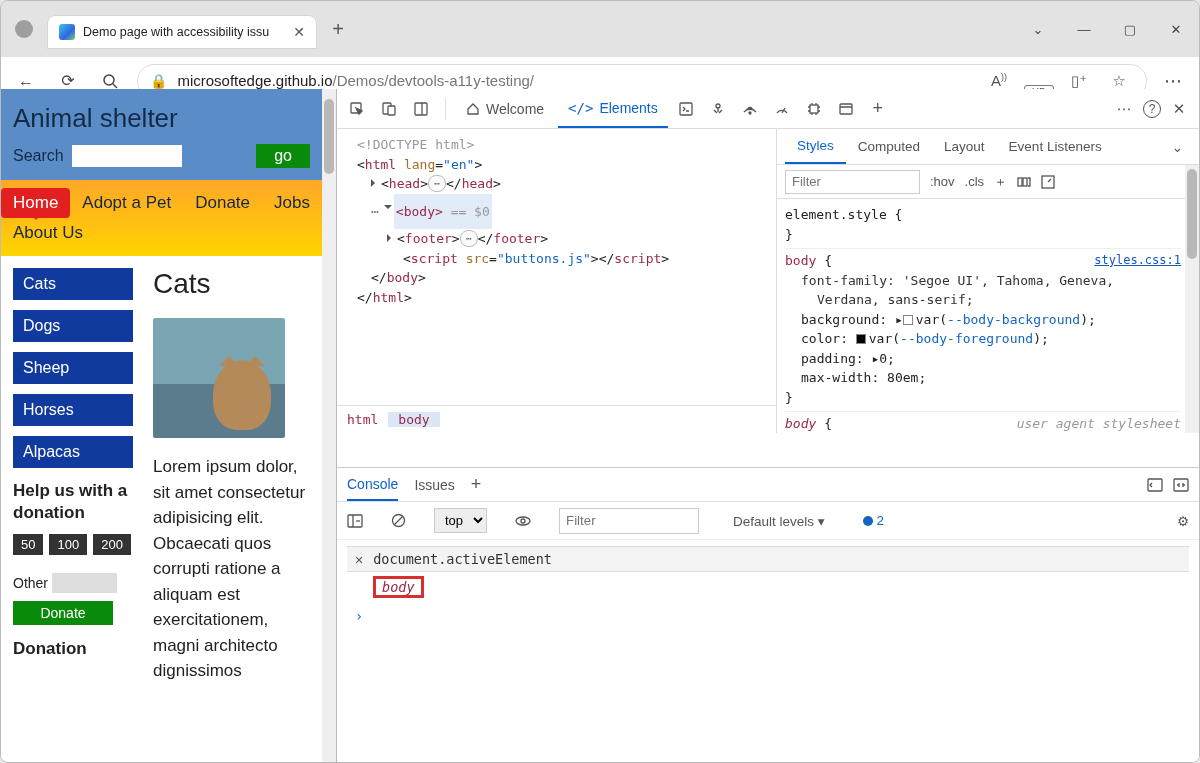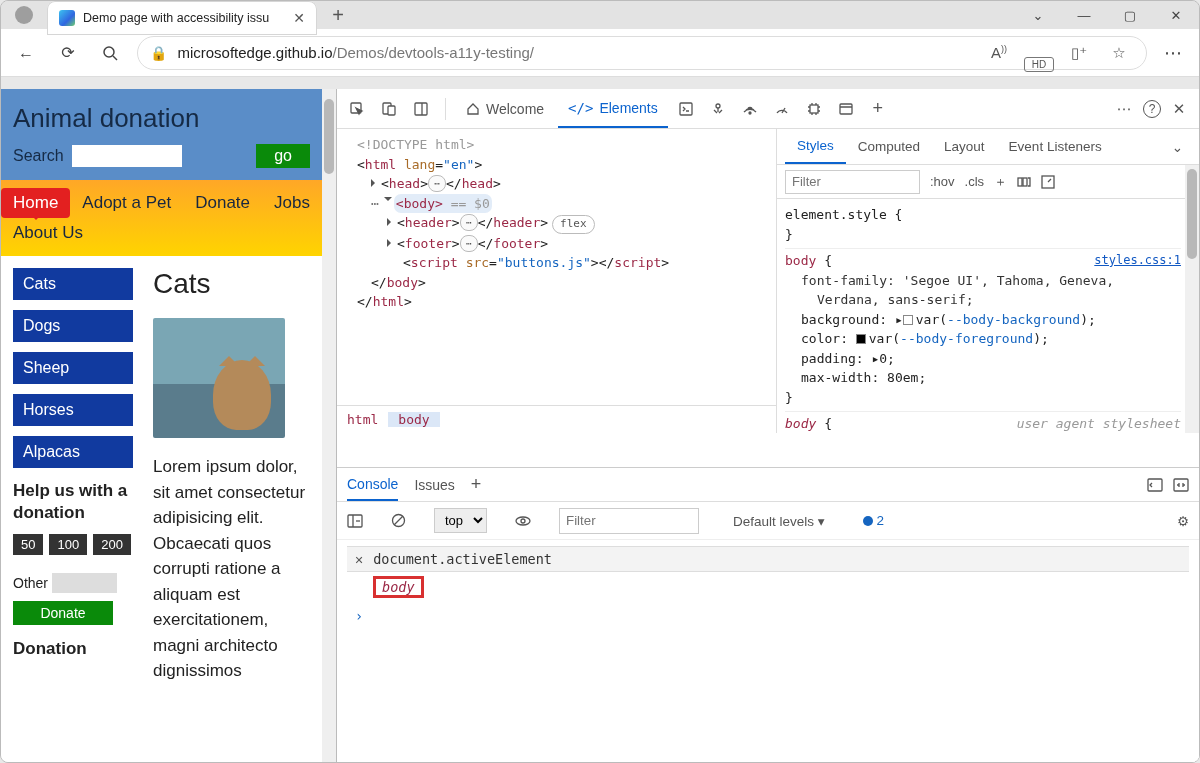--- a/index.html
+++ b/index.html
@@ -1,19 +1,19 @@
 <!DOCTYPE html>
 <html><head>
 <meta charset="utf-8">
 <style>
   * { box-sizing: border-box; }
   html, body { margin:0; padding:0; font-family: "Segoe UI", Tahoma, sans-serif; font-size:14px; color:#222; background:#e8e8e8; }
   .window { width:1200px; height:763px; background:#e8e8e8; border:1px solid #bbb; border-radius:8px; overflow:hidden; position:relative; }
   
-  .titlebar { height:28px; display:flex; align-items:center; background:#e3e3e3; }
+  .titlebar { height:56px; display:flex; align-items:center; background:#e3e3e3; }
   .profile { width:18px; height:18px; border-radius:50%; background:#9e9e9e; margin:0 14px; }
   .tab { height:34px; margin-top:6px; background:#fff; border-top-left-radius:8px; border-top-right-radius:8px; padding:0 10px 0 12px; display:flex; align-items:center; gap:8px; width:270px; box-shadow:0 0 0 1px #d6d6d6 inset; }
   .tab .favicon { width:16px; height:16px; border-radius:3px; background:linear-gradient(135deg,#3cc3f0,#3066e0 60%,#70d070); }
   .tab .title { flex:1; white-space:nowrap; overflow:hidden; text-overflow:ellipsis; font-size:12.5px; }
   .tab .close { width:16px; text-align:center; color:#555; cursor:pointer; }
   .newtab { margin-left:6px; font-size:20px; color:#555; width:30px; text-align:center; cursor:pointer; }
   .wincontrols { margin-left:auto; display:flex; }
   .wincontrols div { width:46px; height:40px; display:flex; align-items:center; justify-content:center; color:#444; cursor:pointer; font-size:13px; }
   .chev { font-size:15px; }
   
@@ -66,21 +66,21 @@
   .dt-sep { width:1px; height:22px; background:#ddd; margin:0 6px; }
   .dt-tab { padding:0 10px; height:40px; display:flex; align-items:center; gap:6px; color:#555; cursor:pointer; font-size:14px; }
   .dt-tab.active { color:#0b63ce; border-bottom:2px solid #0b63ce; height:39px; }
   .dt-right { margin-left:auto; display:flex; align-items:center; gap:4px; }
   .dt-main { flex:1; display:flex; min-height:0; }
   
   .tree-wrap { width:440px; display:flex; flex-direction:column; border-right:1px solid #ddd; }
   .tree { flex:1; overflow:auto; font-family: Consolas, monospace; font-size:13px; padding:6px 0 6px 10px; line-height:1.5; }
   .tree .p1 { padding-left:10px; } .tree .p2 { padding-left:24px; } .tree .p3 { padding-left:40px; } .tree .p4 { padding-left:56px; }
   .tag { color:#9b2846; } .attr-n { color:#a86b28; } .attr-v { color:#1565c0; } .gray { color:#999; }
-  .sel-row { background:#e2ecf8; border-radius:7px; display:inline-block; padding:0 2px; }
+  .sel-row { background:#e2ecf8; border-radius:0; display:inline-block; padding:8px 2px; }
   .ellip { display:inline-block; border:1px solid #bbb; border-radius:8px; padding:0 5px; font-size:10px; color:#555; background:#fafafa; vertical-align:1px; }
   .pill { display:inline-block; border:1px solid #bbb; border-radius:10px; padding:0 7px; font-size:11px; color:#555; margin-left:4px; }
   .dots3 { color:#777; letter-spacing:1px; margin-right:4px; }
   .tri { display:inline-block; width:0; height:0; border:4px solid transparent; border-left-color:#555; margin-right:2px; vertical-align:1px; }
   .tri.down { border-left-color:transparent; border-top-color:#555; vertical-align:3px; }
   .crumbs { height:28px; border-top:1px solid #ddd; display:flex; align-items:center; font-size:13px; font-family:Consolas,monospace; }
   .crumb { padding:0 10px; color:#9b2846; cursor:pointer; }
   .crumb.sel { background:#dbe7f7; }
   
   .styles-wrap { flex:1; display:flex; flex-direction:column; position:relative; }
@@ -158,21 +158,21 @@
       <span class="ricon">☆</span>
     </div>
     <div class="tbtn menu-dots">⋯</div>
   </div>
 
   <div class="content">
 
     <div class="page-wrap">
       <div class="page-scroll">
         <div class="site-header">
-          <div class="site-title">Animal donation</div>
+          <div class="site-title">Animal shelter</div>
           <div class="search-row">
             <span class="search-label">Search</span>
             <input class="search-input" style="">
             <span class="go-btn">go</span>
           </div>
         </div>
         <div class="mainnav">
           <a class="active">Home</a>
           <a>Adopt a Pet</a>
           <a>Donate</a>
@@ -289,21 +289,20 @@
       </div>
 
       <div class="dt-main">
 
         <div class="tree-wrap">
           <div class="tree">
             <div class="p1"><span class="gray">&lt;!DOCTYPE html&gt;</span></div>
             <div class="p1">&lt;<span class="tag">html</span> <span class="attr-n">lang</span>=<span class="attr-v">"en"</span>&gt;</div>
             <div class="p2"><span class="tri"></span>&lt;<span class="tag">head</span>&gt;<span class="ellip">⋯</span>&lt;/<span class="tag">head</span>&gt;</div>
             <div class="p2"><span class="dots3">⋯</span><span class="tri down"></span><span class="sel-row"><span class="tag">&lt;body&gt;</span> <span class="gray">== $0</span></span></div>
-            <div class="p3"><span class="tri"></span>&lt;<span class="tag">header</span>&gt;<span class="ellip">⋯</span>&lt;/<span class="tag">header</span>&gt;<span class="pill">flex</span></div>
             <div class="p3"><span class="tri"></span>&lt;<span class="tag">footer</span>&gt;<span class="ellip">⋯</span>&lt;/<span class="tag">footer</span>&gt;</div>
             <div class="p4">&lt;<span class="tag">script</span> <span class="attr-n">src</span>=<span class="attr-v">"buttons.js"</span>&gt;&lt;/<span class="tag">script</span>&gt;</div>
             <div class="p2">&lt;/<span class="tag">body</span>&gt;</div>
             <div class="p1">&lt;/<span class="tag">html</span>&gt;</div>
           </div>
           <div class="crumbs">
             <div class="crumb">html</div>
             <div class="crumb sel">body</div>
           </div>
         </div>

